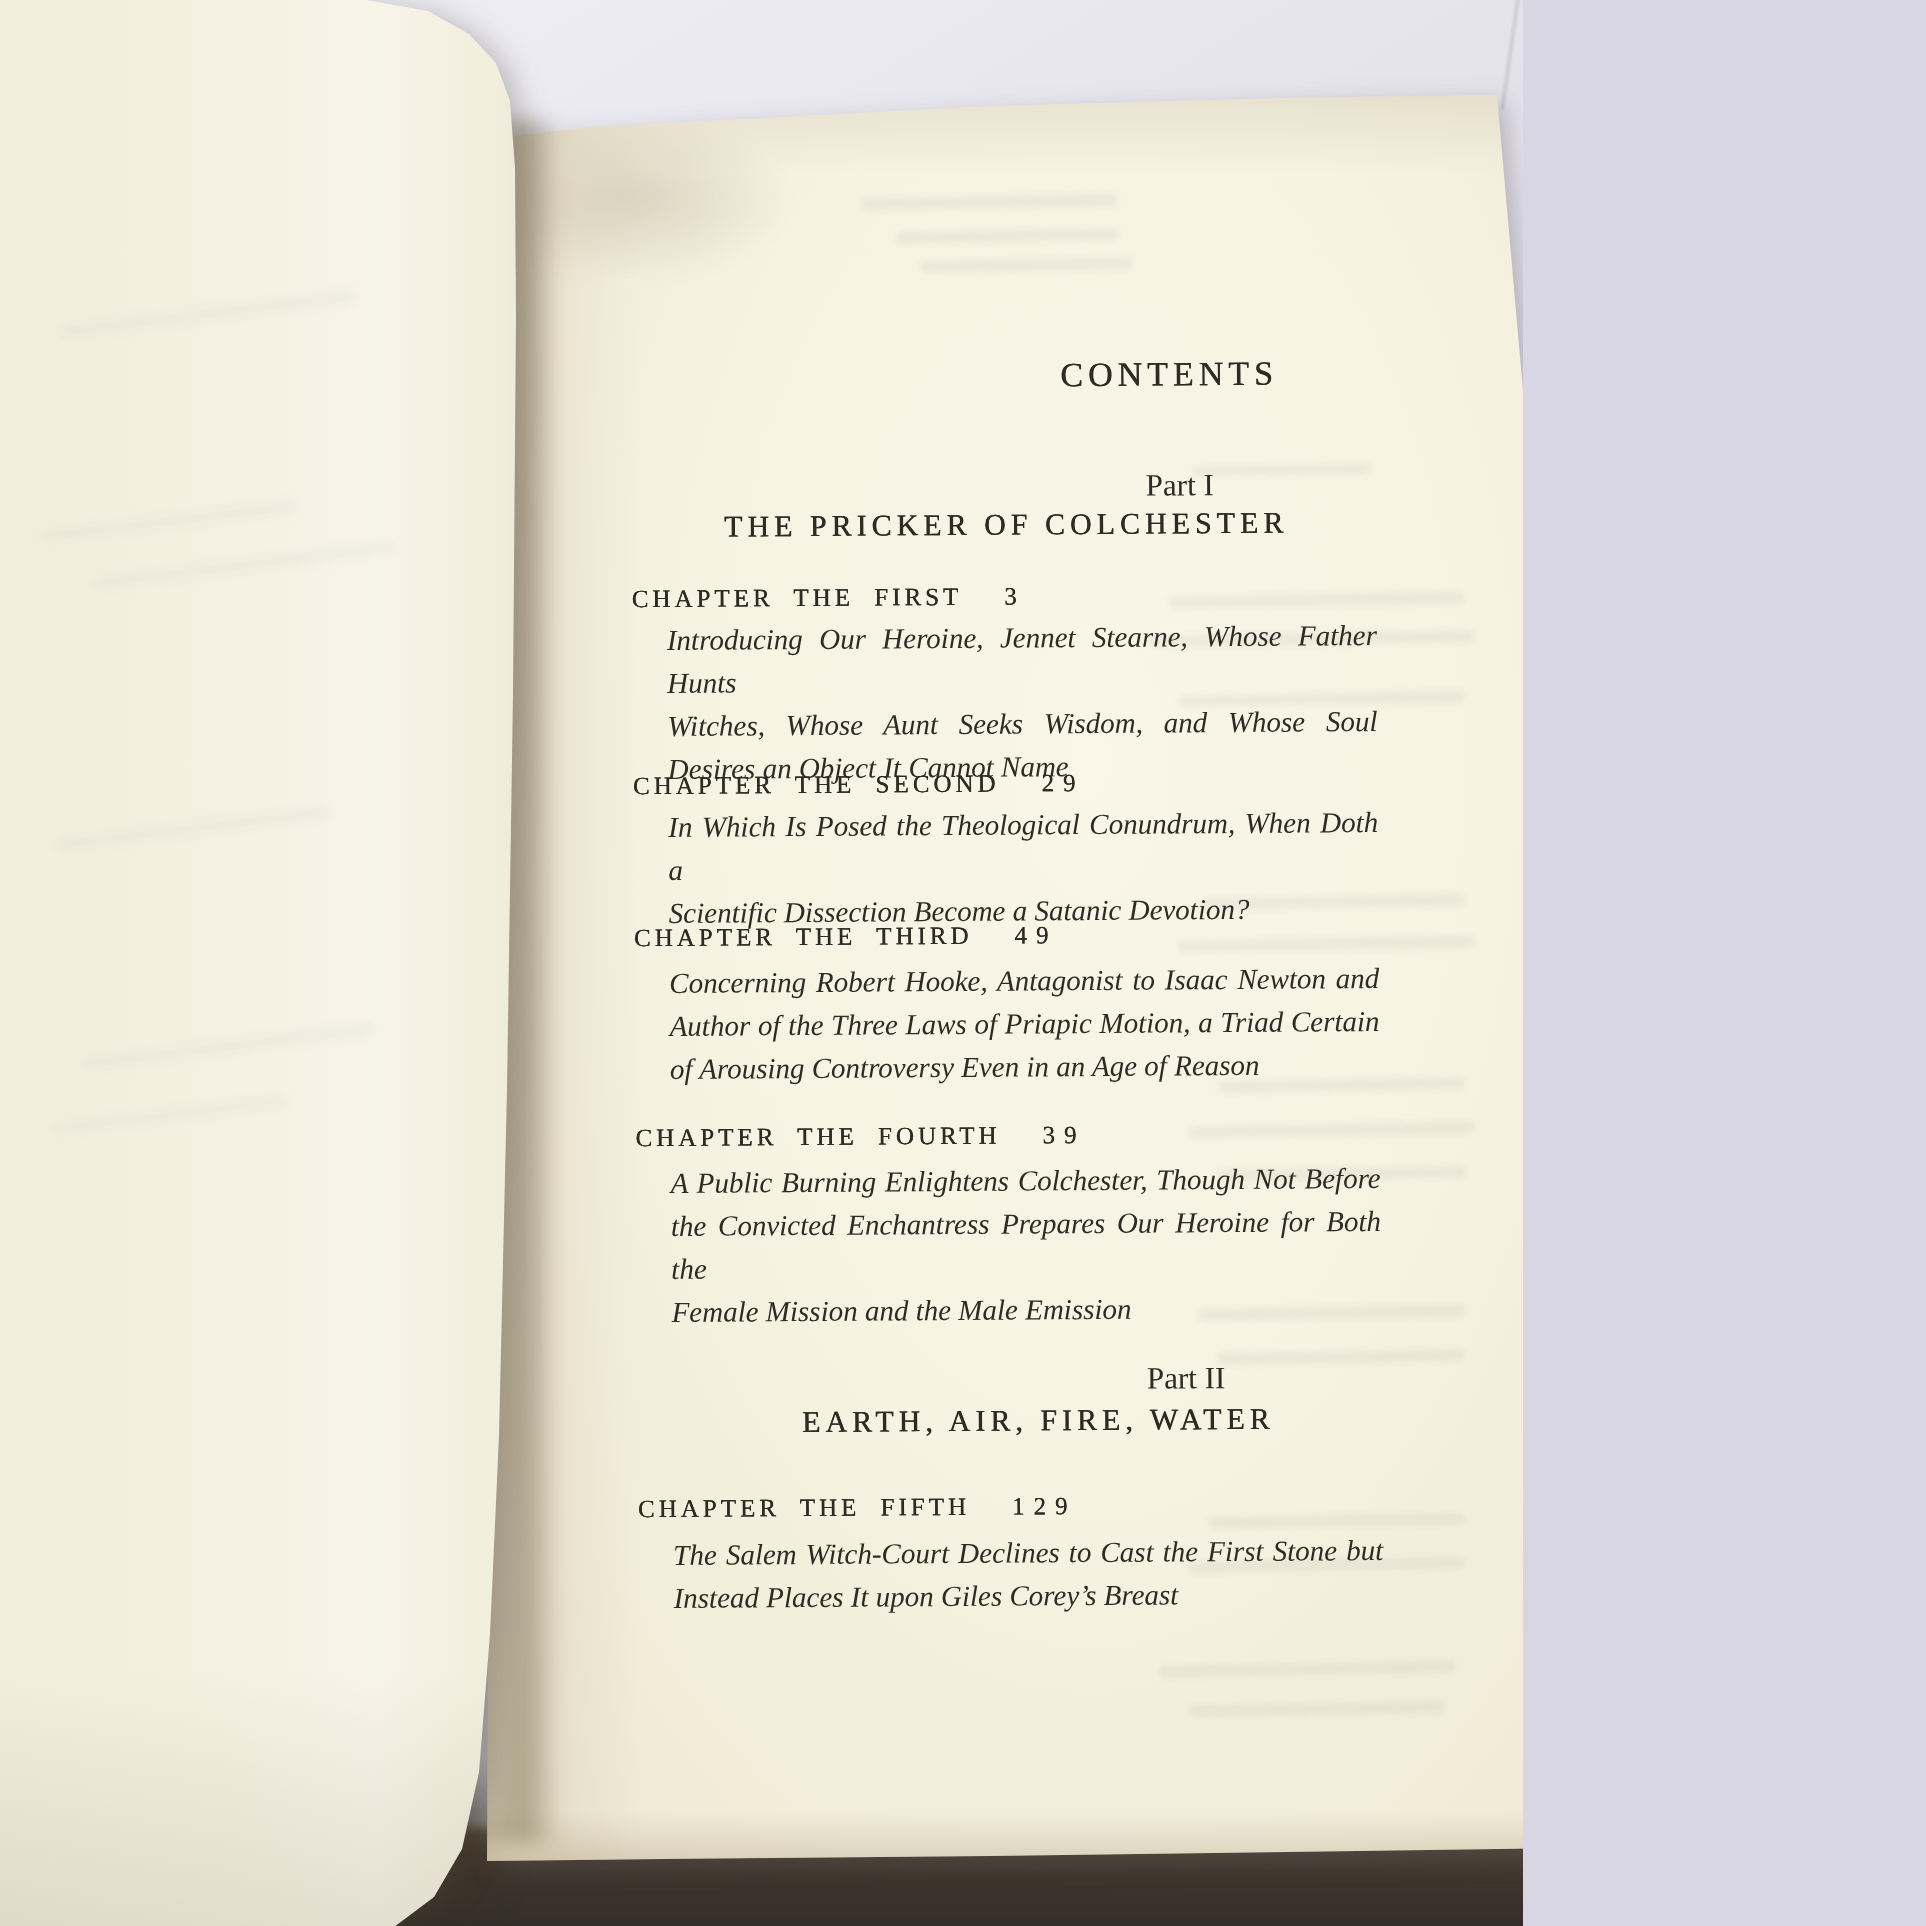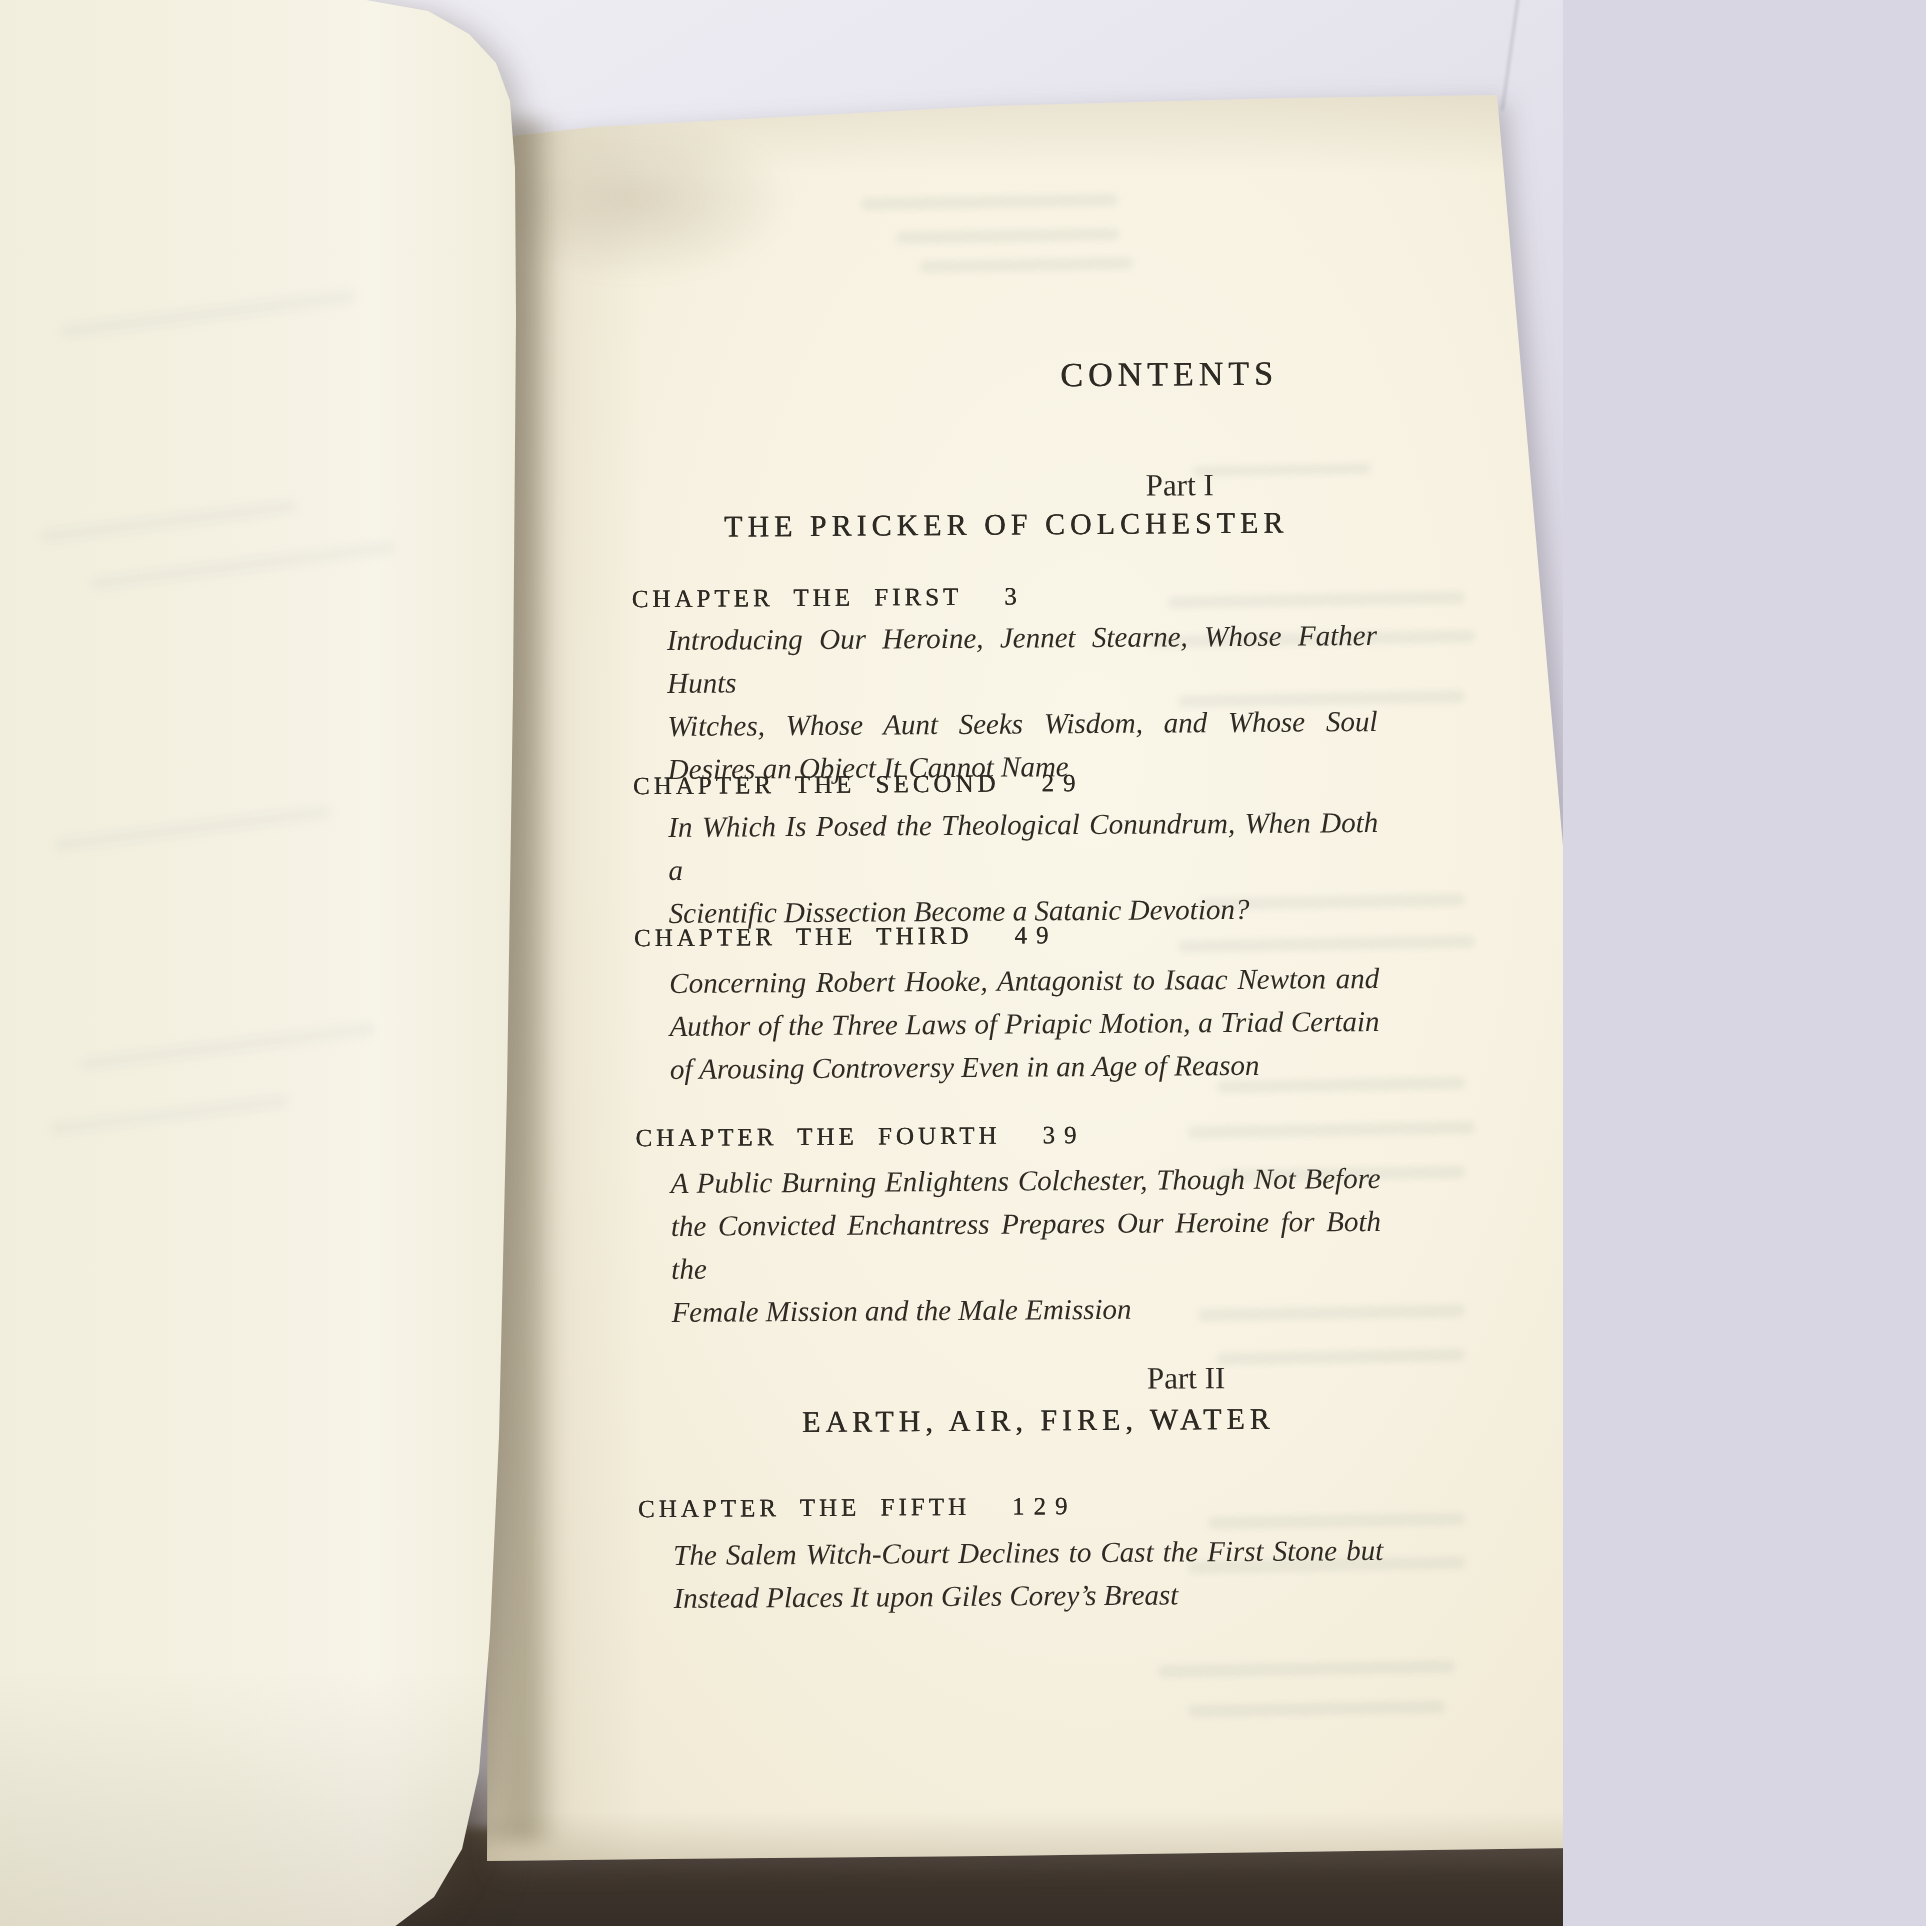--- a/index.html
+++ b/index.html
@@ -1,17 +1,17 @@
 <!DOCTYPE html>
 <html><head>
 <meta charset="utf-8">
 <style>
   html,body{margin:0;padding:0;background:#d8d6e2;}
   .scene{position:relative;width:1523px;height:1927px;overflow:hidden;
-    font-family:"Liberation Serif","DejaVu Serif",serif;padding-left:40px;}
+    font-family:"Liberation Serif","DejaVu Serif",serif;}
   
   .bg{position:absolute;inset:0;
     background:linear-gradient(150deg,#f0eff5 0%,#e9e8f0 22%,#dedce7 45%,#d2cfdd 65%,#c7c4d3 82%,#bcb9c9 100%);}
   .crease{position:absolute;background:rgba(150,146,160,.35);filter:blur(1.5px);}
   .crease.c1{left:1509px;top:-8px;width:3px;height:119px;transform:rotate(8deg);}
   .crease.c2{left:1701px;top:-10px;width:3px;height:228px;transform:rotate(10deg);background:rgba(158,154,168,.28);}
   .smudge{position:absolute;border-radius:50%;filter:blur(5px);}
   .smudge.s1{left:1277px;top:1867px;width:327px;height:16px;background:rgba(104,92,90,.45);transform:rotate(-2deg);}
   .smudge.s2{left:1594px;top:1824px;width:218px;height:11px;background:rgba(128,116,120,.30);transform:rotate(-3deg);}
   .smudge.s3{left:1822px;top:1742px;width:119px;height:59px;background:rgba(140,128,132,.22);}

